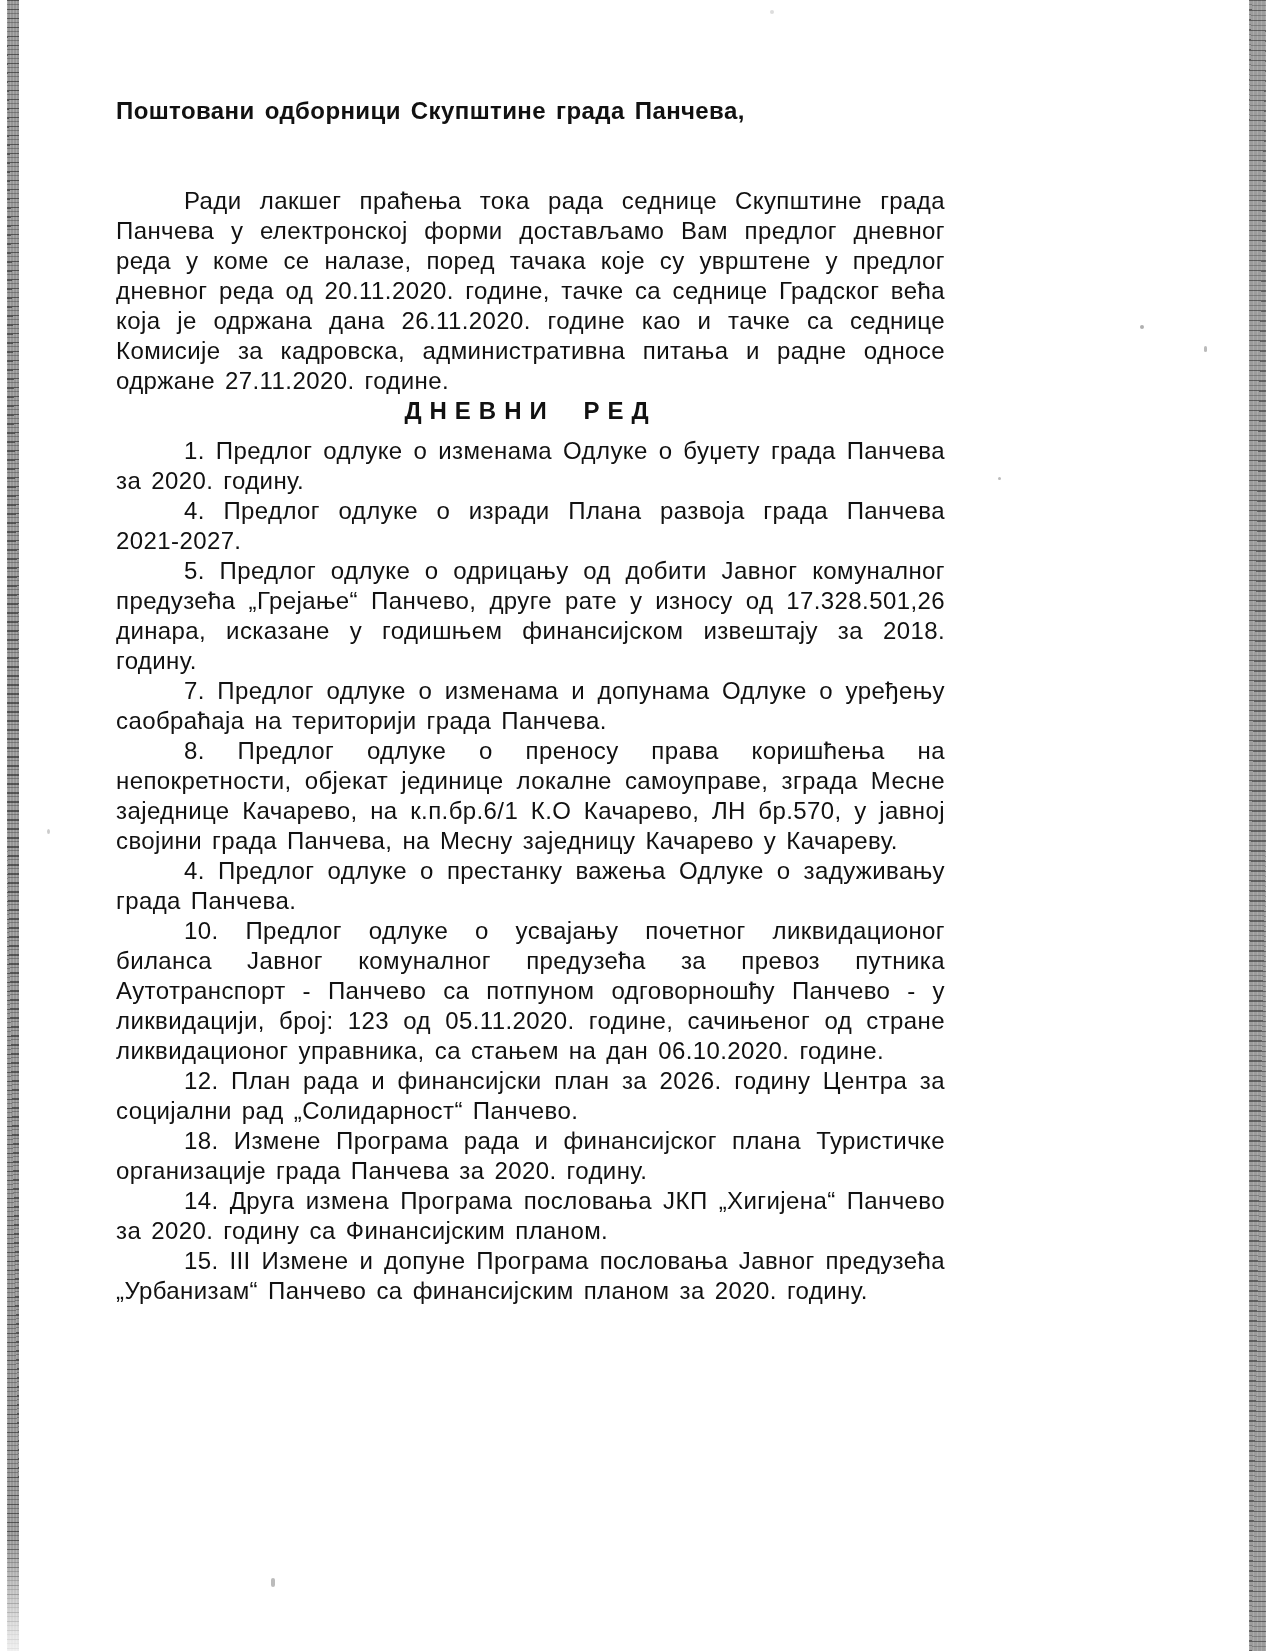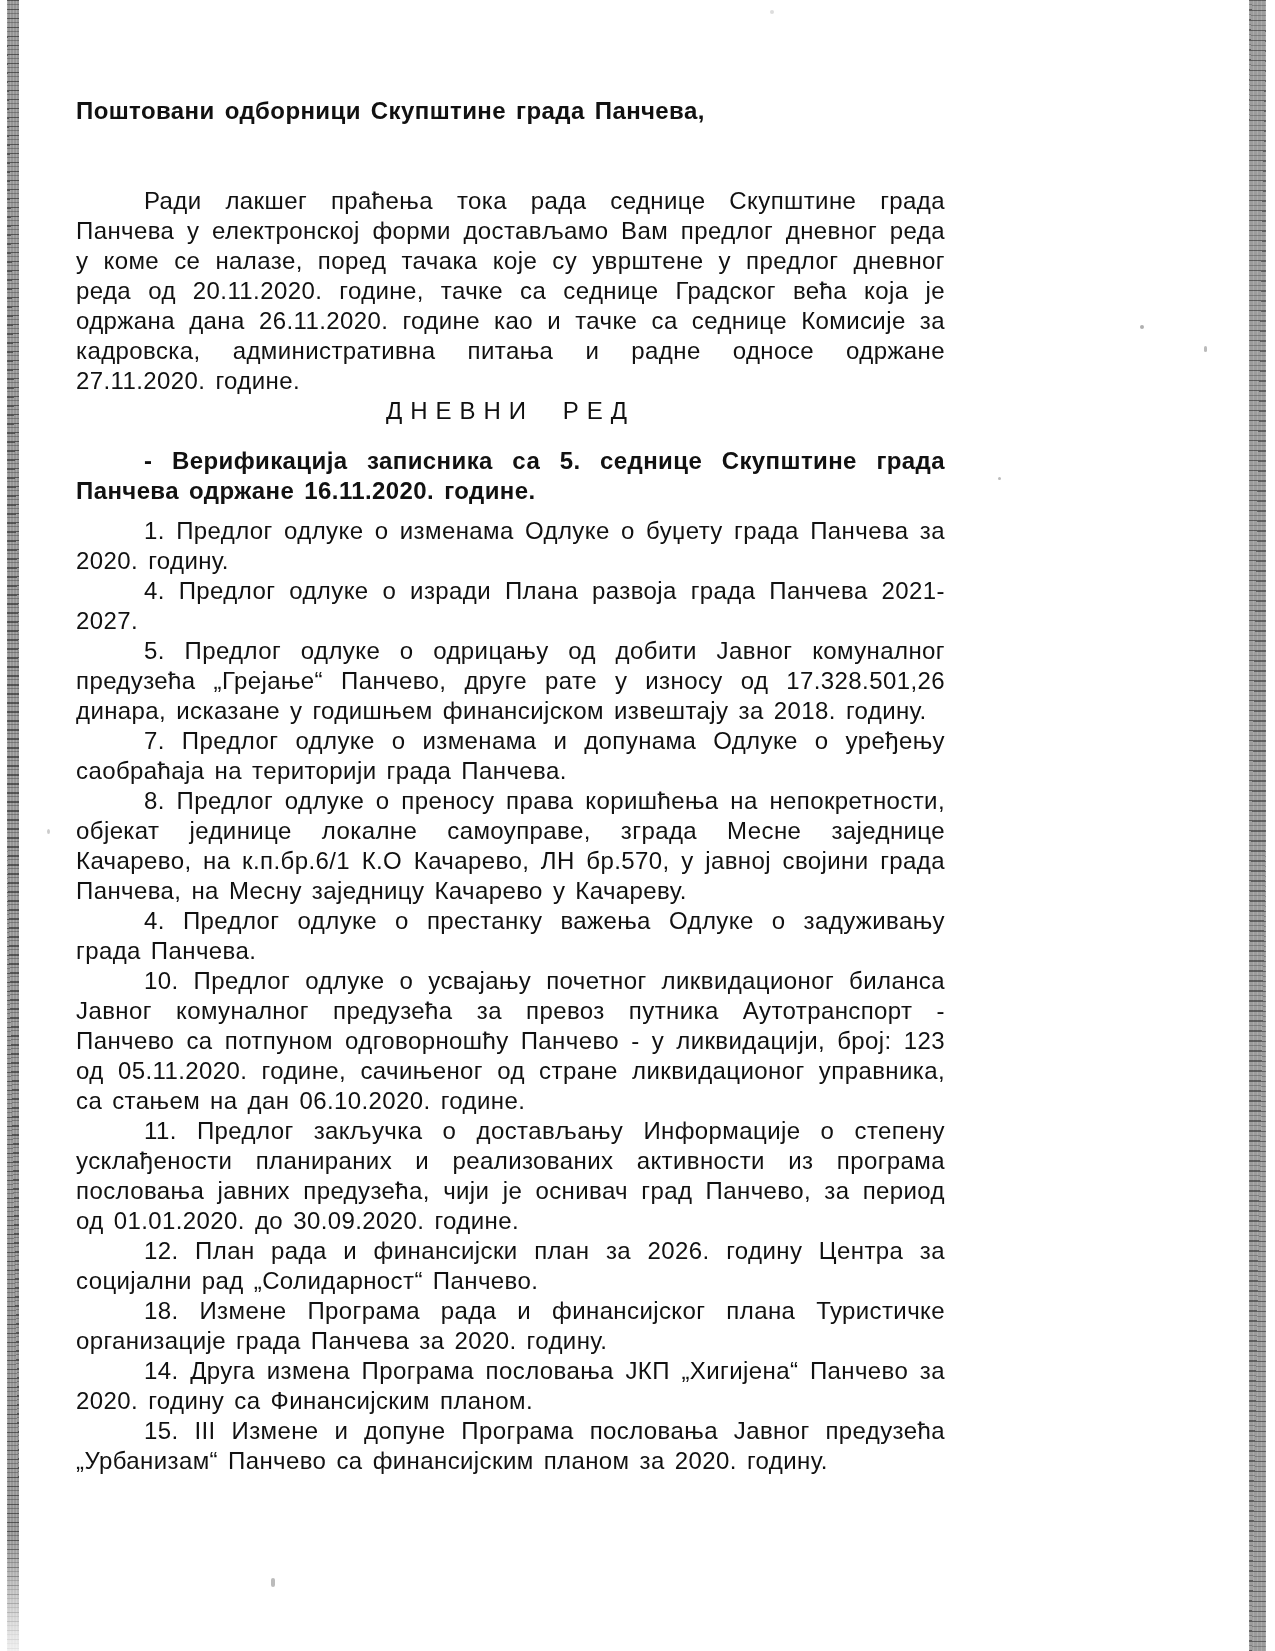--- a/index.html
+++ b/index.html
@@ -36,33 +36,33 @@
   .speck{position:absolute;background:#8d8d8d;border-radius:50%;}
   .speck.s1{left:1140px;top:325px;width:4px;height:4px;opacity:.7;}
   .speck.s2{left:1204px;top:346px;width:3px;height:6px;border-radius:2px;opacity:.6;}
   .speck.s3{left:271px;top:1578px;width:4px;height:9px;border-radius:2px;opacity:.6;}
   .speck.s4{left:47px;top:829px;width:3px;height:5px;opacity:.45;}
   .speck.s5{left:998px;top:477px;width:3px;height:3px;opacity:.6;}
   .speck.s6{left:770px;top:10px;width:4px;height:4px;opacity:.3;}
 
   .content{
     position:absolute;left:0;top:0;width:1120px;
-    padding:96px 175px 0 76px;
+    padding:96px 175px 0 116px;
     box-sizing:border-box;
     font-size:24px;line-height:30px;
     letter-spacing:.4px;word-spacing:3px;
   }
   .content p{margin:0;}
   .salutation{font-weight:bold;}
   .justified{text-align:justify;}
   .indent{text-indent:68px;}
   .intro{margin-top:60px !important;}
   .agenda-heading{
     margin:46px 0 0 0;
-    font-size:24px;font-weight:normal;
+    font-size:24px;font-weight:bold;
     text-align:center;
     letter-spacing:8px;word-spacing:14px;
     line-height:30px;
   }
   .verification{margin-top:20px !important;font-weight:bold;}
   .agenda{margin-top:10px;}
 </style>
 </head>
 <body>
 
@@ -78,42 +78,40 @@
   <div class="speck s6"></div>
 
   <div class="content">
 
     <p class="salutation">Поштовани одборници Скупштине града Панчева,</p>
 
     <p class="intro justified indent">Ради лакшег праћења тока рада седнице Скупштине града Панчева у електронској форми достављамо Вам предлог дневног реда у коме се налазе, поред тачака које су уврштене у предлог дневног реда од 20.11.2020. године,  тачке са седнице Градског већа која је одржана дана 26.11.2020. године као и тачке са седнице Комисије за кадровска, административна питања и радне односе одржане 27.11.2020. године.</p>
 
     <p class="agenda-heading">ДНЕВНИ РЕД</p>
 
-    <p class="verification justified indent">- Верификација записника са 5. седнице Скупштине града Панчева одржане 16.11.2020. године.</p>
 
     <div class="agenda">
 
         <p class="agenda-item justified indent">1. Предлог одлуке о изменама Одлуке о буџету града Панчева за 2020. годину.</p>
 
 
 
         <p class="agenda-item justified indent">4. Предлог одлуке о изради Плана развоја града Панчева 2021-2027.</p>
 
         <p class="agenda-item justified indent">5. Предлог одлуке о одрицању од добити Јавног комуналног предузећа „Грејање“ Панчево, друге рате у износу од 17.328.501,26 динара, исказане у годишњем финансијском извештају за 2018. годину.</p>
 
 
         <p class="agenda-item justified indent">7. Предлог одлуке о изменама и допунама Одлуке о уређењу саобраћаја на територији града Панчева.</p>
 
         <p class="agenda-item justified indent">8. Предлог одлуке о преносу права коришћења на непокретности, објекат јединице локалне самоуправе, зграда Месне заједнице Качарево, на к.п.бр.6/1 К.О Качарево, ЛН бр.570, у јавној својини града Панчева, на Месну заједницу Качарево у Качареву.</p>
 
         <p class="agenda-item justified indent">4. Предлог одлуке о престанку важења Одлуке о задуживању града Панчева.</p>
 
         <p class="agenda-item justified indent">10. Предлог одлуке о усвајању почетног ликвидационог биланса Јавног комуналног предузећа за превоз путника Аутотранспорт - Панчево са потпуном одговорношћу Панчево - у ликвидацији, број: 123 од 05.11.2020. године, сачињеног од стране ликвидационог управника, са стањем на дан 06.10.2020. године.</p>
 
-        <p class="agenda-item justified indent">11. Предлог закључка о достављању Информације о степену усклађености планираних и реализованих активности из програма пословања јавних предузећа, чији је оснивач град Панчево, за период од 01.01.2020. до 30.09.2020. године.</p>
 
         <p class="agenda-item justified indent">12. План рада и финансијски план за 2026. годину Центра за социјални рад „Солидарност“ Панчево.</p>
 
         <p class="agenda-item justified indent">18. Измене Програма рада и финансијског плана Туристичке организације града Панчева за 2020. годину.</p>
 
         <p class="agenda-item justified indent">14. Друга измена Програма пословања ЈКП „Хигијена“ Панчево за 2020. годину са Финансијским планом.</p>
 
         <p class="agenda-item justified indent">15. III Измене и допуне Програма пословања Јавног предузећа „Урбанизам“ Панчево са финансијским планом за 2020. годину.</p>
       </div>
 

